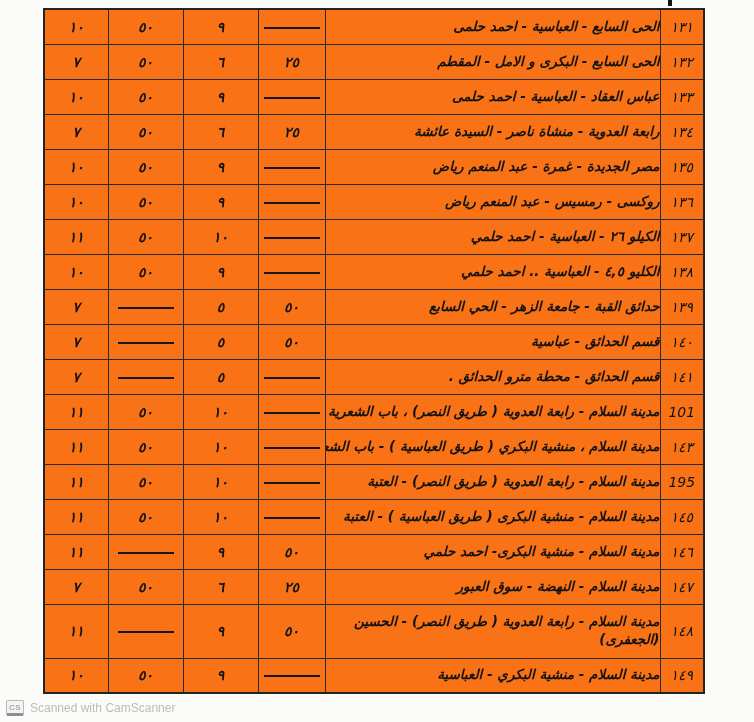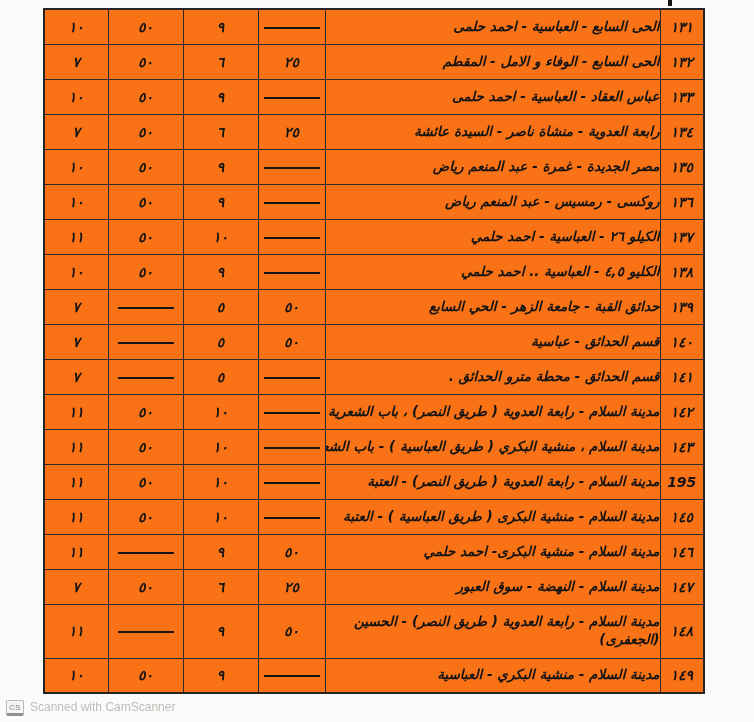--- a/index.html
+++ b/index.html
@@ -41,21 +41,21 @@
     font-weight:bold;
     font-style:italic;
     line-height:1.3;
     white-space:nowrap;
   }
   td.route-cell .route-line2{display:block;}
   td.id-cell{
     direction:rtl;
     text-align:center;
     font-size:14px;
-    font-weight:bold;
+    font-weight:normal;
     font-style:italic;
   }
   span.dash{
     display:inline-block;
     width:56px;
     height:0;
     border-top:2.6px solid #161616;
     vertical-align:middle;
   }
   
@@ -63,20 +63,21 @@
     position:absolute;
     left:668px;top:0;
     width:4px;height:6px;
     background:#141414;
   }
   
   .watermark{
     position:absolute;
     left:6px;top:700px;
     display:flex;
+    align-items:center;
     gap:6px;
     font-family:"Liberation Sans", sans-serif;
   }
   .cs-box{
     display:inline-flex;
     align-items:center;
     justify-content:center;
     width:16px;height:12px;
     border:1.5px solid #b9b9b9;
     border-bottom:3px solid #8f8f8f;
@@ -118,21 +119,21 @@
     </td>
     <td class="id-cell">١٣١</td>
   </tr>
 
   <tr class="route-row">
     <td class="num-cell">٧</td>
     <td class="num-cell">٥٠</td>
     <td class="num-cell">٦</td>
     <td class="num-cell">٢٥</td>
     <td class="route-cell">
-      <span class="route-line1">الحى السابع - الوفاء و الامل - المقطم</span>
+      <span class="route-line1">الحى السابع - البكرى و الامل - المقطم</span>
       
     </td>
     <td class="id-cell">١٣٢</td>
   </tr>
 
   <tr class="route-row">
     <td class="num-cell">١٠</td>
     <td class="num-cell">٥٠</td>
     <td class="num-cell">٩</td>
     <td class="num-cell"><span class="dash"></span></td>
@@ -241,21 +242,21 @@
 
   <tr class="route-row">
     <td class="num-cell">١١</td>
     <td class="num-cell">٥٠</td>
     <td class="num-cell">١٠</td>
     <td class="num-cell"><span class="dash"></span></td>
     <td class="route-cell">
       <span class="route-line1">مدينة السلام - رابعة العدوية ( طريق النصر) ، باب الشعرية</span>
       
     </td>
-    <td class="id-cell">١٤٢</td>
+    <td class="id-cell">101</td>
   </tr>
 
   <tr class="route-row">
     <td class="num-cell">١١</td>
     <td class="num-cell">٥٠</td>
     <td class="num-cell">١٠</td>
     <td class="num-cell"><span class="dash"></span></td>
     <td class="route-cell">
       <span class="route-line1">مدينة السلام ، منشية البكري ( طريق العباسية ) - باب الشعرية</span>
       

